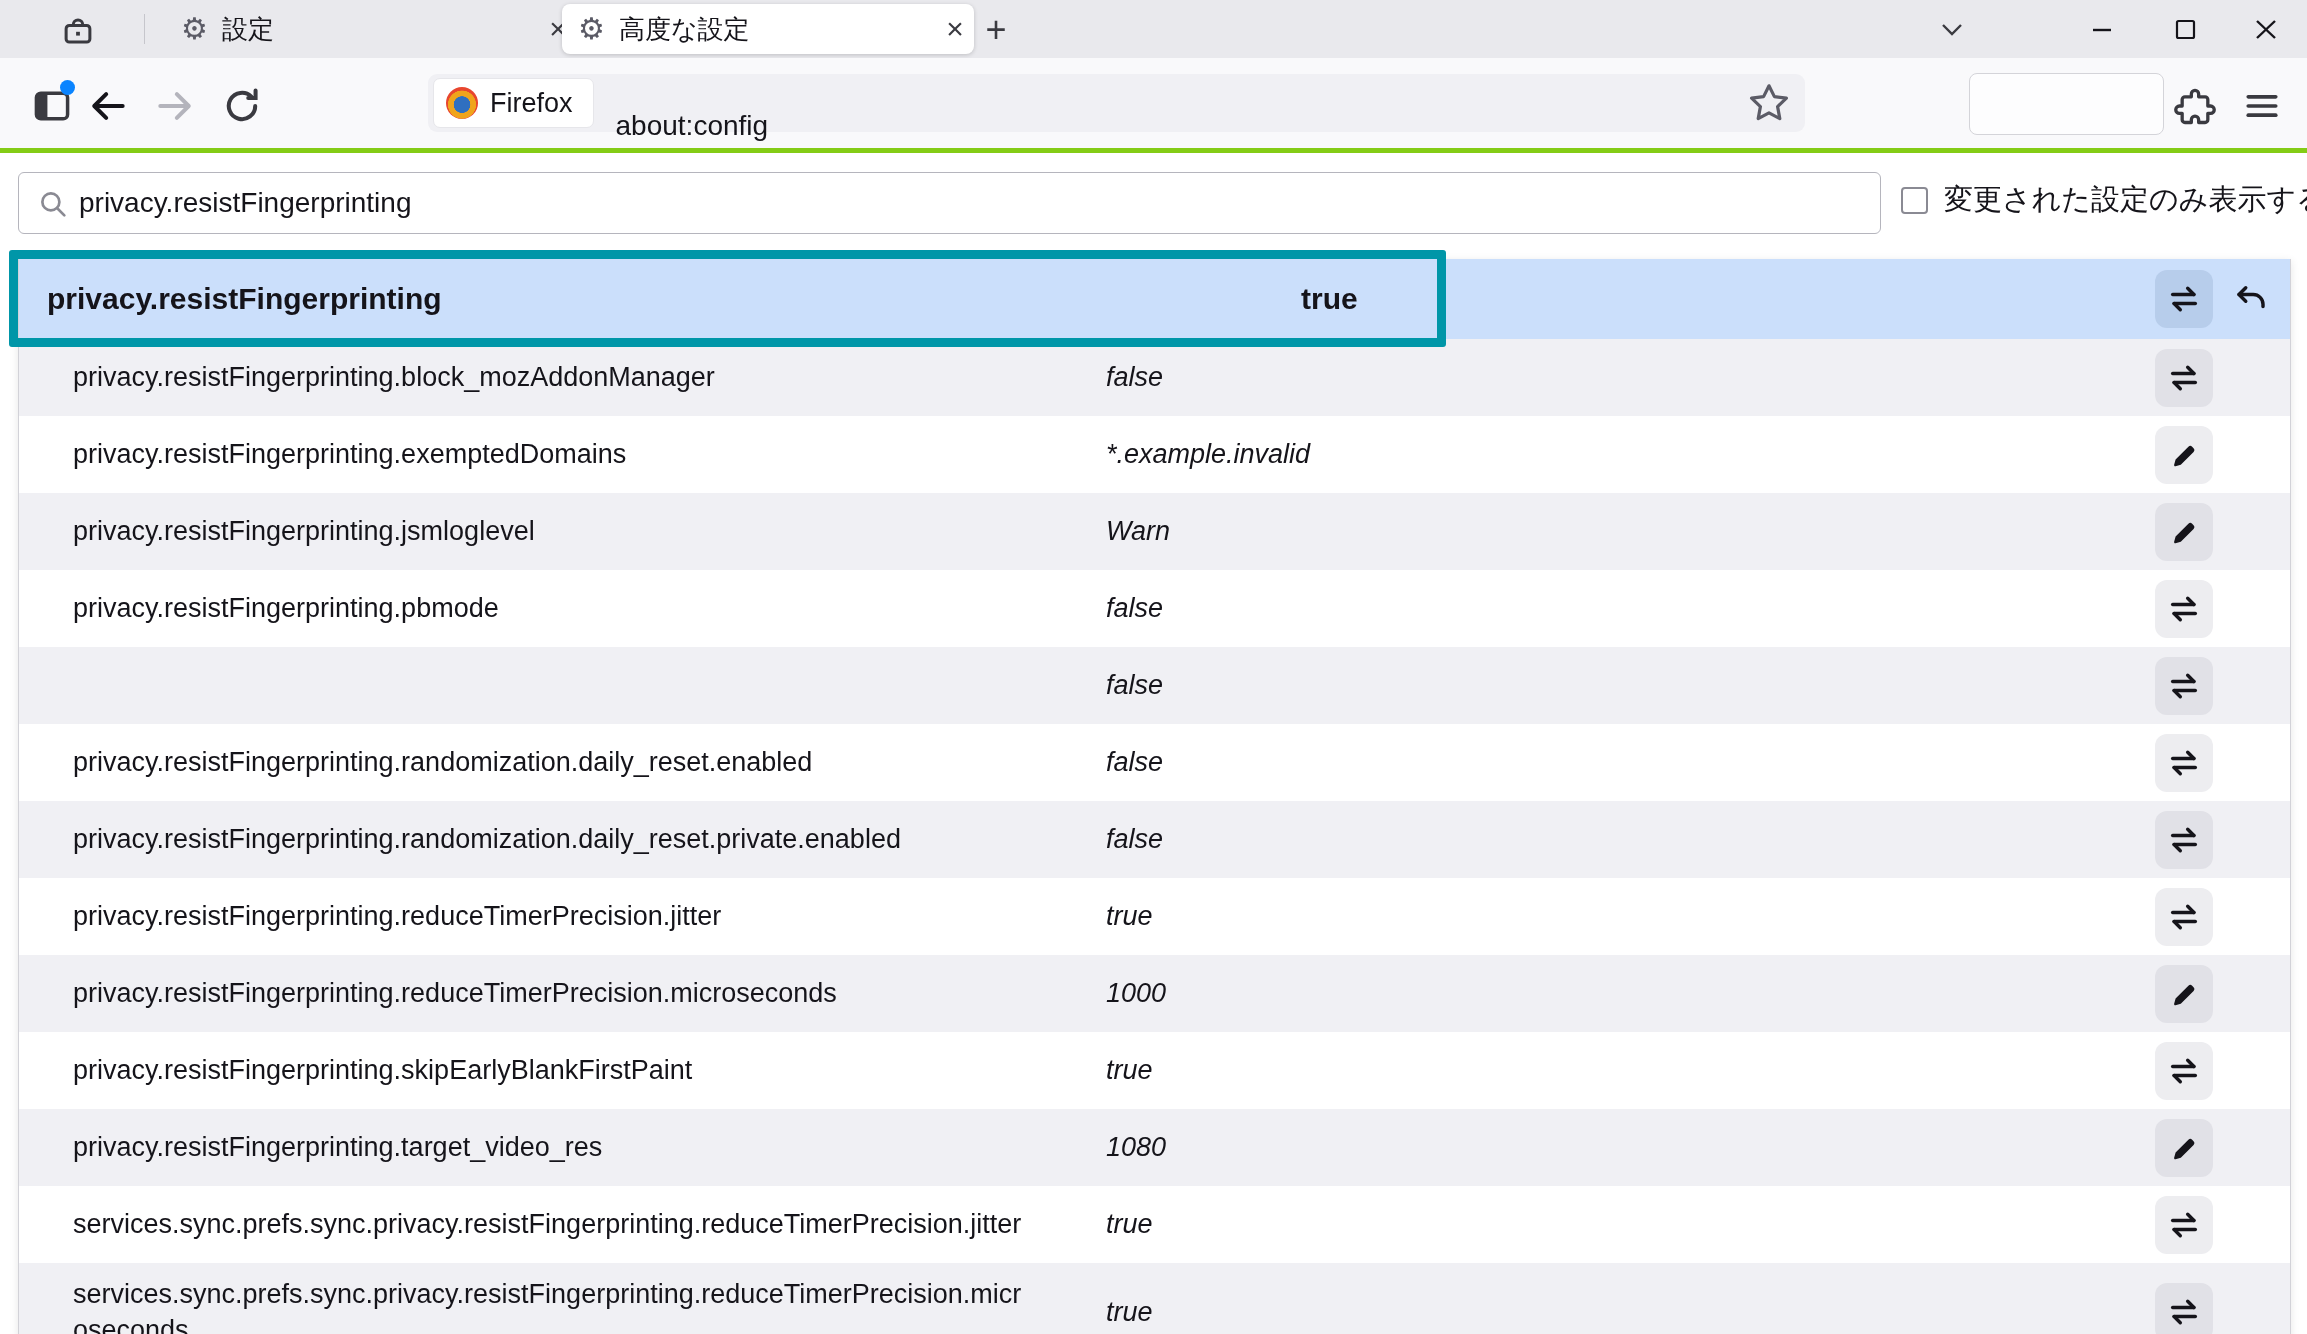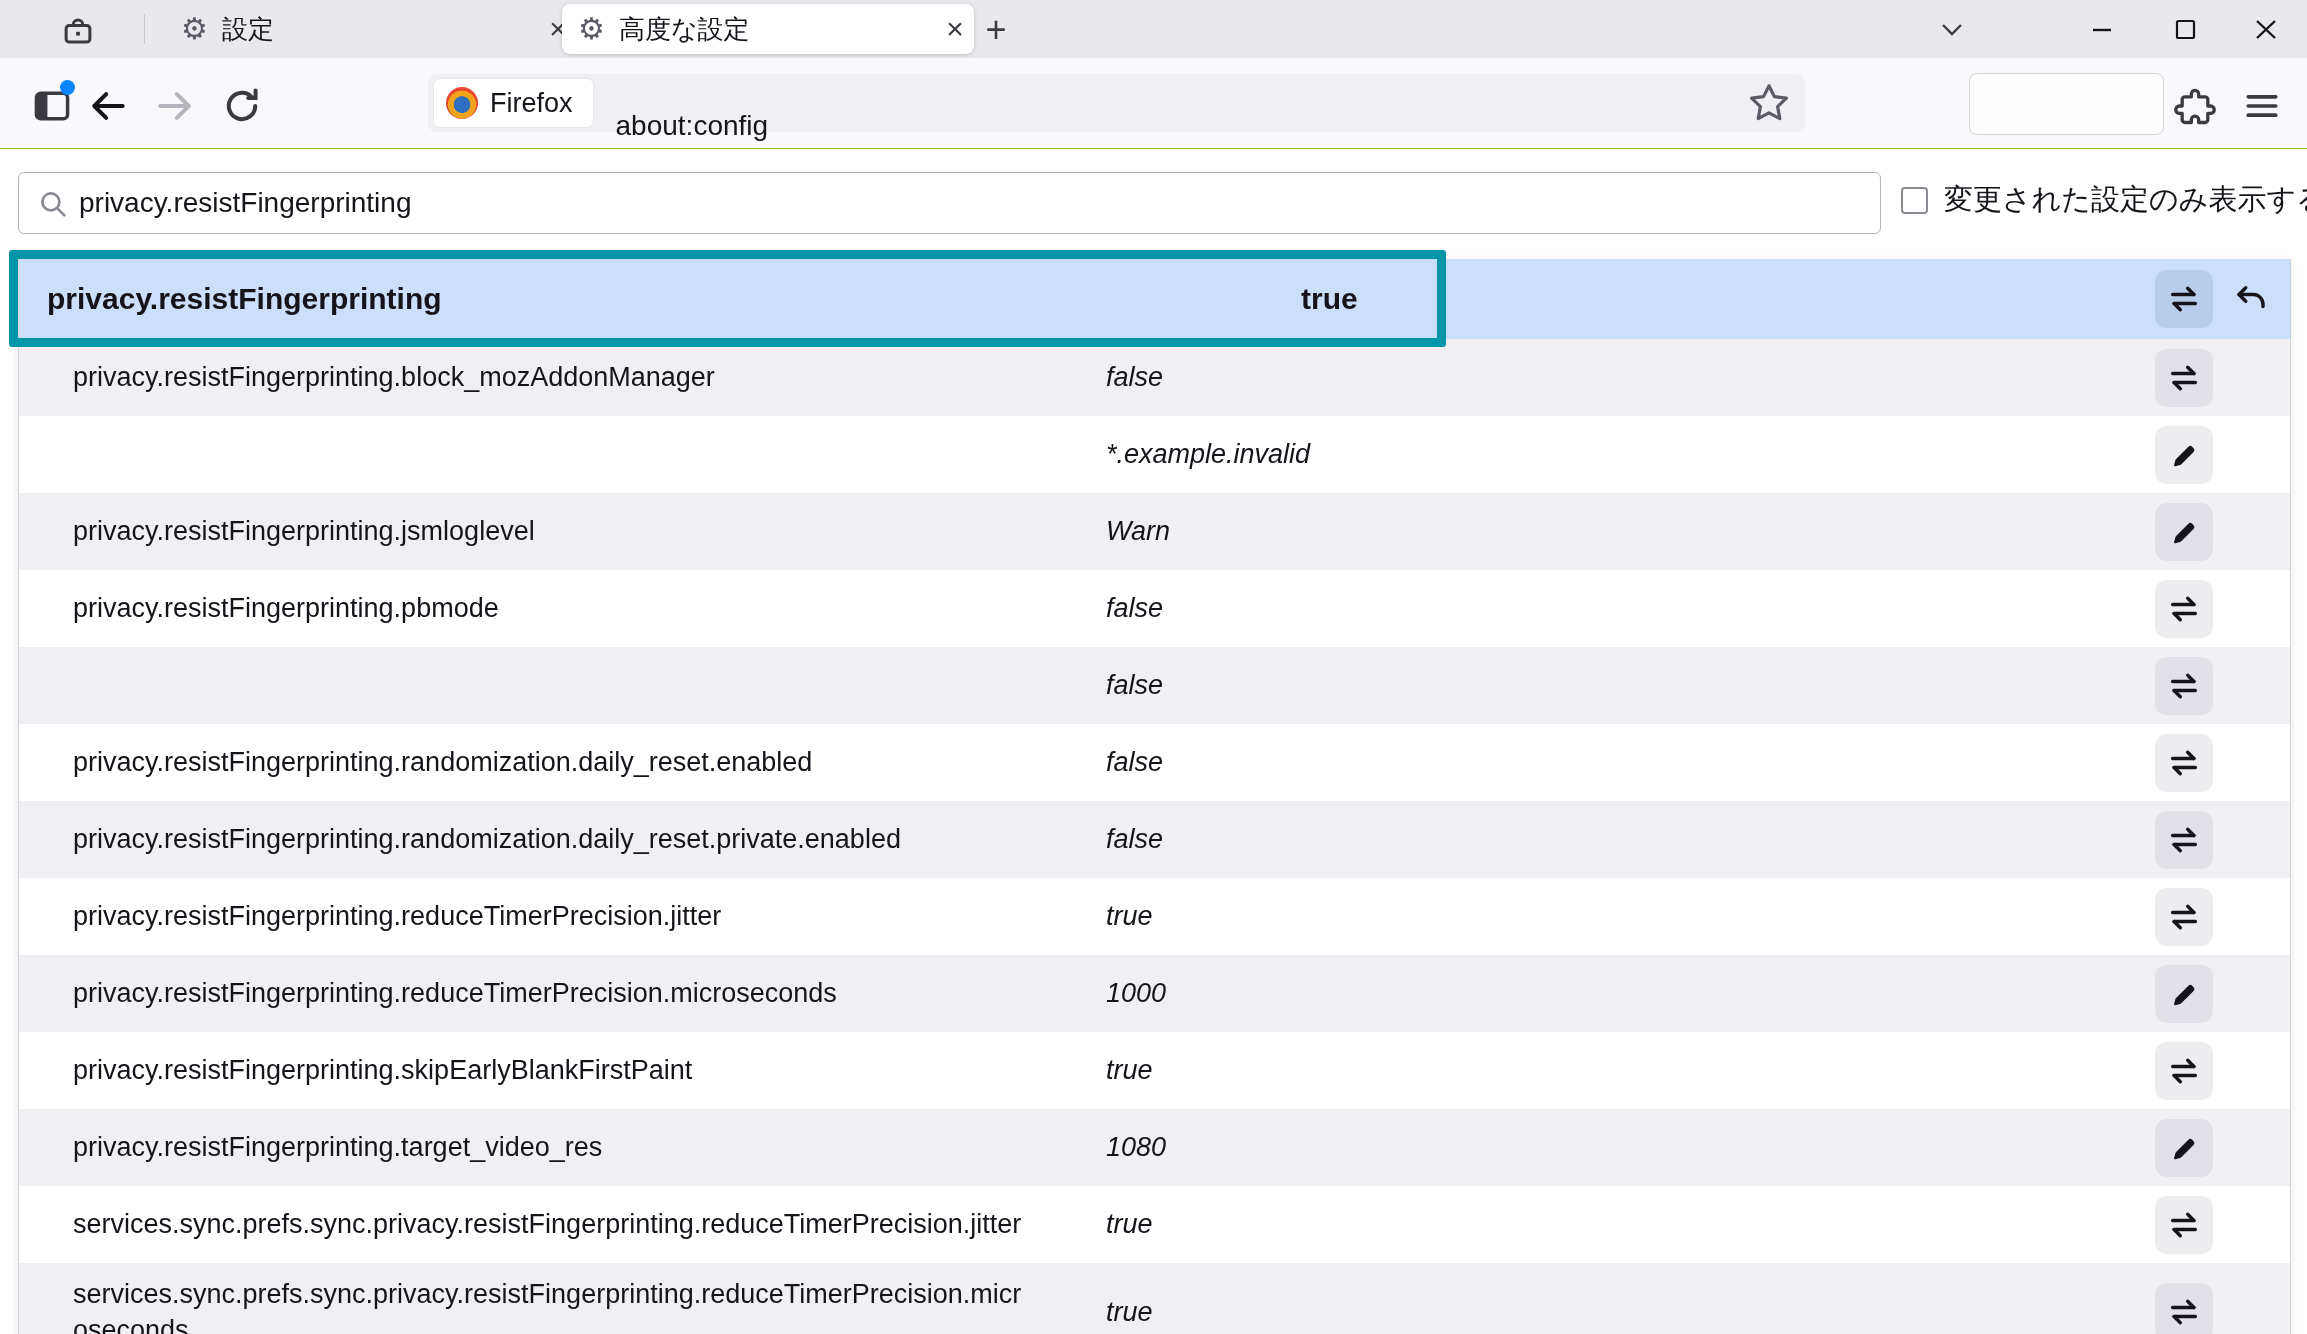--- a/index.html
+++ b/index.html
@@ -15,21 +15,21 @@
   .tab .gear{font-size:30px;color:#5b5b66;margin-right:14px;line-height:1;}
   .tab .tab-label{flex:1;white-space:nowrap;overflow:hidden;}
   .tab-close{border:none;background:transparent;font-size:30px;color:#3a3a40;width:38px;height:38px;line-height:38px;
              text-align:center;border-radius:6px;cursor:pointer;padding:0;}
   .tab-active{background:#fff;box-shadow:0 1px 4px rgba(0,0,0,.18);}
   .newtab-btn{position:absolute;left:976px;top:10px;width:40px;height:40px;border:none;background:transparent;
               font-size:36px;color:#3a3a40;line-height:40px;text-align:center;cursor:pointer;padding:0;}
   .tabs-chevron-btn,.win-btn{position:absolute;top:9px;width:44px;height:40px;border:none;background:transparent;cursor:pointer;padding:0;}
 
   
-  .navbar{position:absolute;left:0;top:58px;width:2307px;height:90px;background:#f9f9fb;border-bottom:1px solid #84cc16;}
+  .navbar{position:absolute;left:0;top:58px;width:2307px;height:90px;background:#f9f9fb;border-bottom:5px solid #84cc16;}
   .nav-btn{position:absolute;top:26px;width:44px;height:44px;border:none;background:transparent;cursor:pointer;padding:0;}
   .notify-dot{position:absolute;left:60px;top:22px;width:15px;height:15px;border-radius:50%;background:#0a84ff;}
   .urlbar{position:absolute;left:428px;top:16px;width:1377px;height:58px;background:#f0f0f4;border-radius:9px;display:flex;align-items:center;}
   .site-chip{display:flex;align-items:center;gap:12px;height:48px;margin-left:5px;padding:0 20px 0 12px;background:#fff;
              border:1px solid #e6e6ea;border-radius:7px;font-size:27px;}
   .ff-logo{width:32px;height:32px;border-radius:50%;
            background:radial-gradient(circle at 50% 55%, #2f6fc0 0 34%, #f0a41c 36% 58%, #e8462e 60% 100%);}
   .url-text{font-size:28px;margin-left:22px;flex:1;margin-top:46px;}
   .star-btn{border:none;background:transparent;width:48px;height:48px;margin-right:12px;cursor:pointer;padding:0;}
   .toolbar-searchbox{position:absolute;left:1969px;top:15px;width:193px;height:60px;background:#fdfdfe;
@@ -248,20 +248,21 @@
     <button class="action-btn">
     <svg width="34" height="34" viewBox="0 0 24 24" fill="none" stroke="#15141a" stroke-width="2.4" stroke-linecap="round">
       <path d="M4 8.8 H19"></path>
               <path d="M14.6 4.4 L19 8.8"></path>
       <path d="M20 15.2 H5"></path>
               <path d="M9.4 19.6 L5 15.2"></path>
     </svg>
   </button>
   </div>
         <div class="row plain">
+    <span class="pref-name">privacy.resistFingerprinting.exemptedDomains</span>
     <span class="pref-value">*.example.invalid</span>
     <button class="action-btn">
     <svg width="32" height="32" viewBox="0 0 24 24">
       <path fill="#15141a" d="M4.6 19.4l1.1-4 9.6-9.6a2 2 0 012.8 0l1.1 1.1a2 2 0 010 2.8l-9.6 9.6-4 1.1a.8.8 0 01-1-1z"></path>
     </svg>
   </button>
   </div>
         <div class="row alt">
     <span class="pref-name">privacy.resistFingerprinting.jsmloglevel</span>
     <span class="pref-value">Warn</span>

